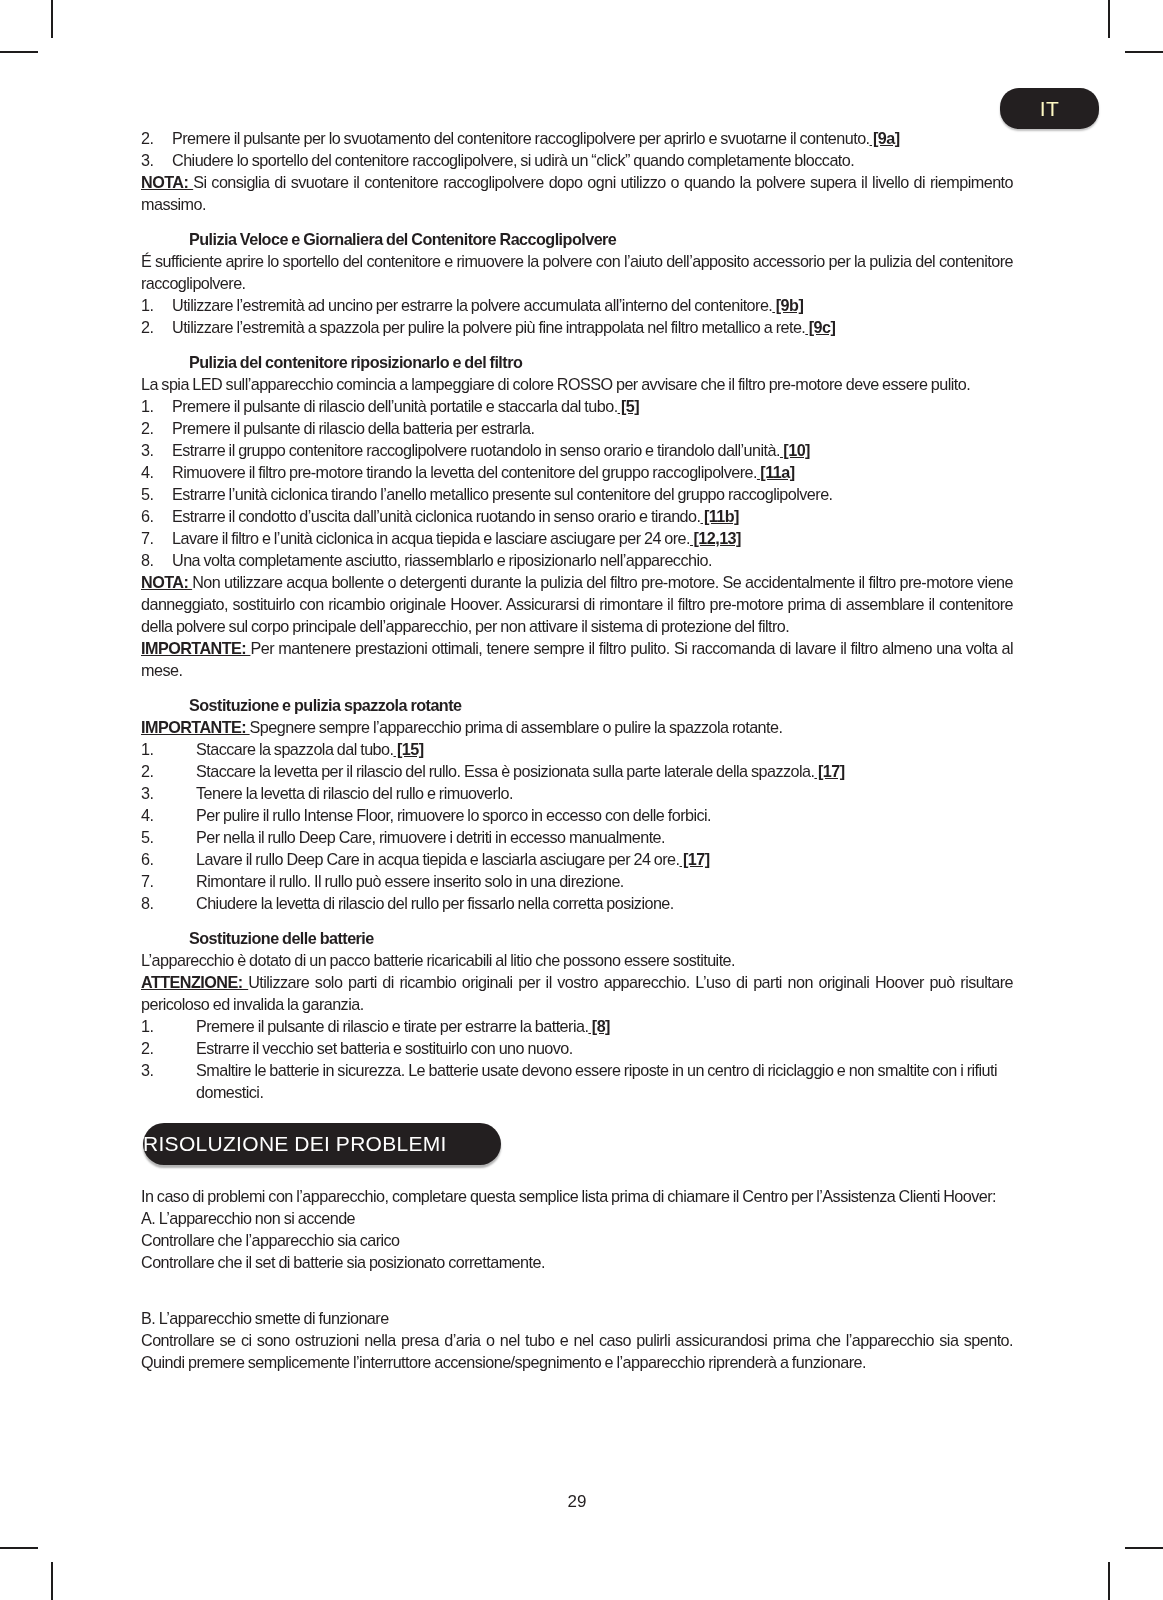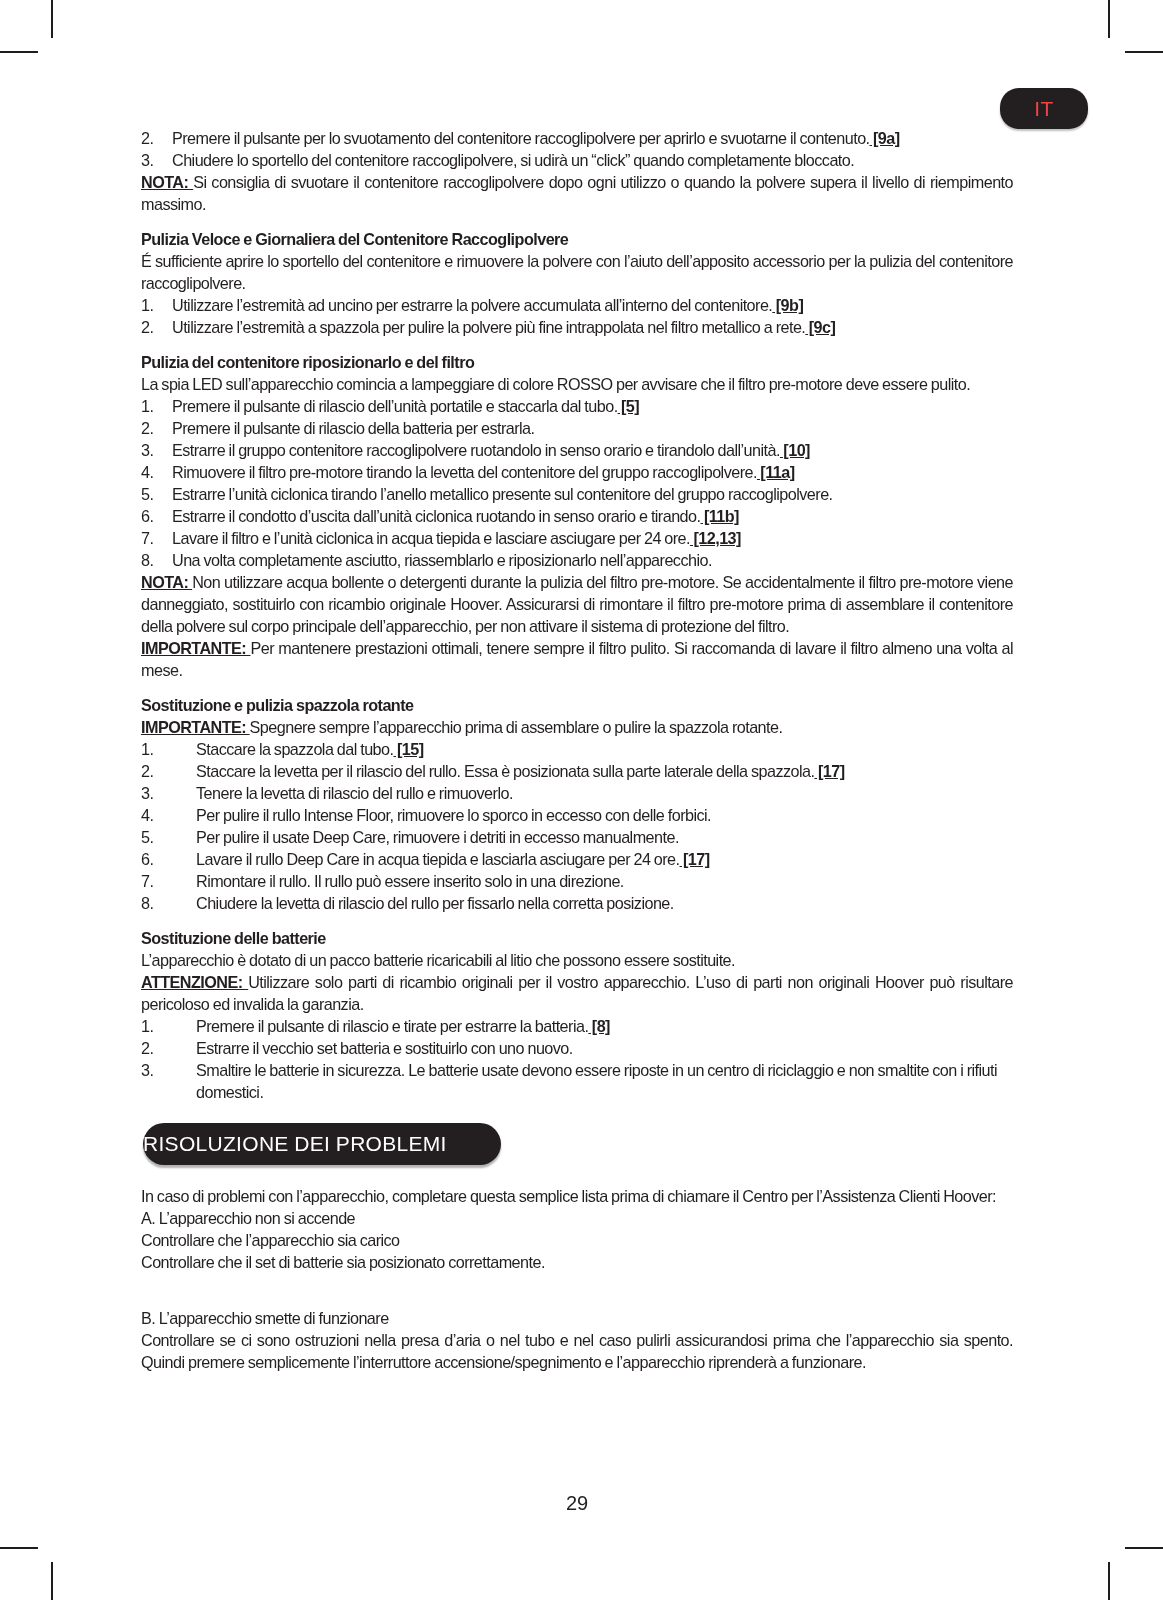--- a/index.html
+++ b/index.html
@@ -12,47 +12,47 @@
   .cm.tl-v{left:51px;top:0;width:2px;height:38px;}
   .cm.tl-h{left:0;top:51px;width:38px;height:2px;}
   .cm.tr-v{left:1108px;top:0;width:2px;height:38px;}
   .cm.tr-h{left:1125px;top:51px;width:38px;height:2px;}
   .cm.bl-h{left:0;top:1547px;width:38px;height:2px;}
   .cm.bl-v{left:51px;top:1562px;width:2px;height:38px;}
   .cm.br-h{left:1125px;top:1547px;width:38px;height:2px;}
   .cm.br-v{left:1108px;top:1562px;width:2px;height:38px;}
 
   
-  .lang-badge{position:absolute;left:1000px;top:88px;width:88px;height:41px;
-    background:#231f20;color:#ef4444;border-radius:19px;
+  .lang-badge{position:absolute;left:1000px;top:88px;width:99px;height:41px;
+    background:#231f20;color:#fef9c3;border-radius:19px;
     display:flex;align-items:center;justify-content:center;
     font-size:21px;letter-spacing:0.5px;box-shadow:0 2px 2px rgba(0,0,0,.25);}
 
   
   .content{position:absolute;left:141px;top:127px;width:872px;
     font-size:16.2px;line-height:22px;letter-spacing:-0.55px;word-spacing:-0.5px;}
   .blk{margin:0;}
   .blk.p{text-align:justify;}
   .blk.li{position:relative;padding-left:31px;text-align:left;}
   .blk.liw{position:relative;padding-left:55px;text-align:left;}
   .blk.li .num,.blk.liw .num{position:absolute;left:0;top:0;}
-  .blk.h{font-weight:700;margin-top:13px;}
+  .blk.h{font-weight:700;margin-top:13px;margin-left:48px;}
   .blk.hb{font-weight:400;}
   .blk.hb.hgap{margin-top:34px;}
   b.lead,b.ref{font-weight:700;text-decoration:underline;}
 
   
   .blk.banner{margin:20px 0 20px 2px;width:358px;height:42px;background:#231f20;
     color:#fff;border-radius:21px;display:flex;align-items:center;justify-content:flex-start;
     font-size:21px;letter-spacing:0.3px;text-align:center;
     box-shadow:0 3px 2px rgba(0,0,0,.3);}
 
   
   .page-number{position:absolute;left:141px;top:1492px;width:872px;
-    text-align:center;font-size:20px;}
+    text-align:center;font-size:17px;}
 </style>
 </head>
 <body>
 
 <div class="sheet">
 
   <div class="cm tl-v"></div>
   <div class="cm tl-h"></div>
   <div class="cm tr-v"></div>
   <div class="cm tr-h"></div>
@@ -82,21 +82,21 @@
       <div class="blk li"><span class="num">7.</span><span>Lavare il filtro e l’unità ciclonica in acqua tiepida e lasciare asciugare per 24 ore.</span><b class="ref"> [12,13]</b></div>
       <div class="blk li"><span class="num">8.</span><span>Una volta completamente asciutto, riassemblarlo e riposizionarlo nell’apparecchio.</span></div>
       <div class="blk p"><b class="lead">NOTA: </b><span>Non utilizzare acqua bollente o detergenti durante la pulizia del filtro pre-motore. Se accidentalmente il filtro pre-motore viene danneggiato, sostituirlo con ricambio originale Hoover. Assicurarsi di rimontare il filtro pre-motore prima di assemblare il contenitore della polvere sul corpo principale dell’apparecchio, per non attivare il sistema di protezione del filtro.</span></div>
       <div class="blk p"><b class="lead">IMPORTANTE: </b><span>Per mantenere prestazioni ottimali, tenere sempre il filtro pulito. Si raccomanda di lavare il filtro almeno una volta al mese.</span></div>
       <div class="blk h"><span>Sostituzione e pulizia spazzola rotante</span></div>
       <div class="blk p"><b class="lead">IMPORTANTE: </b><span>Spegnere sempre l’apparecchio prima di assemblare o pulire la spazzola rotante.</span></div>
       <div class="blk liw"><span class="num">1.</span><span>Staccare la spazzola dal tubo.</span><b class="ref"> [15]</b></div>
       <div class="blk liw"><span class="num">2.</span><span>Staccare la levetta per il rilascio del rullo. Essa è posizionata sulla parte laterale della spazzola.</span><b class="ref"> [17]</b></div>
       <div class="blk liw"><span class="num">3.</span><span>Tenere la levetta di rilascio del rullo e rimuoverlo.</span></div>
       <div class="blk liw"><span class="num">4.</span><span>Per pulire il rullo Intense Floor, rimuovere lo sporco in eccesso con delle forbici.</span></div>
-      <div class="blk liw"><span class="num">5.</span><span>Per pulire il usate Deep Care, rimuovere i detriti in eccesso manualmente.</span></div>
+      <div class="blk liw"><span class="num">5.</span><span>Per nella il rullo Deep Care, rimuovere i detriti in eccesso manualmente.</span></div>
       <div class="blk liw"><span class="num">6.</span><span>Lavare il rullo Deep Care in acqua tiepida e lasciarla asciugare per 24 ore.</span><b class="ref"> [17]</b></div>
       <div class="blk liw"><span class="num">7.</span><span>Rimontare il rullo. Il rullo può essere inserito solo in una direzione.</span></div>
       <div class="blk liw"><span class="num">8.</span><span>Chiudere la levetta di rilascio del rullo per fissarlo nella corretta posizione.</span></div>
       <div class="blk h"><span>Sostituzione delle batterie</span></div>
       <div class="blk p"><span>L’apparecchio è dotato di un pacco batterie ricaricabili al litio che possono essere sostituite.</span></div>
       <div class="blk p"><b class="lead">ATTENZIONE: </b><span>Utilizzare solo parti di ricambio originali per il vostro apparecchio. L’uso di parti non originali Hoover può risultare pericoloso ed invalida la garanzia.</span></div>
       <div class="blk liw"><span class="num">1.</span><span>Premere il pulsante di rilascio e tirate per estrarre la batteria.</span><b class="ref"> [8]</b></div>
       <div class="blk liw"><span class="num">2.</span><span>Estrarre il vecchio set batteria e sostituirlo con uno nuovo.</span></div>
       <div class="blk liw"><span class="num">3.</span><span>Smaltire le batterie in sicurezza. Le batterie usate devono essere riposte in un centro di riciclaggio e non smaltite con i rifiuti domestici.</span></div>
       <div class="blk banner">

